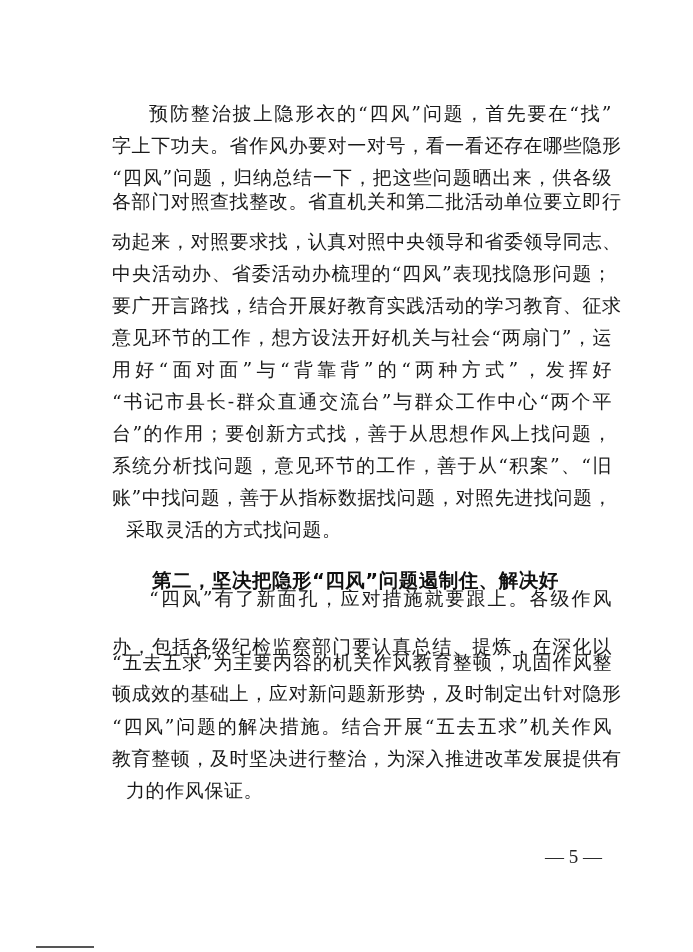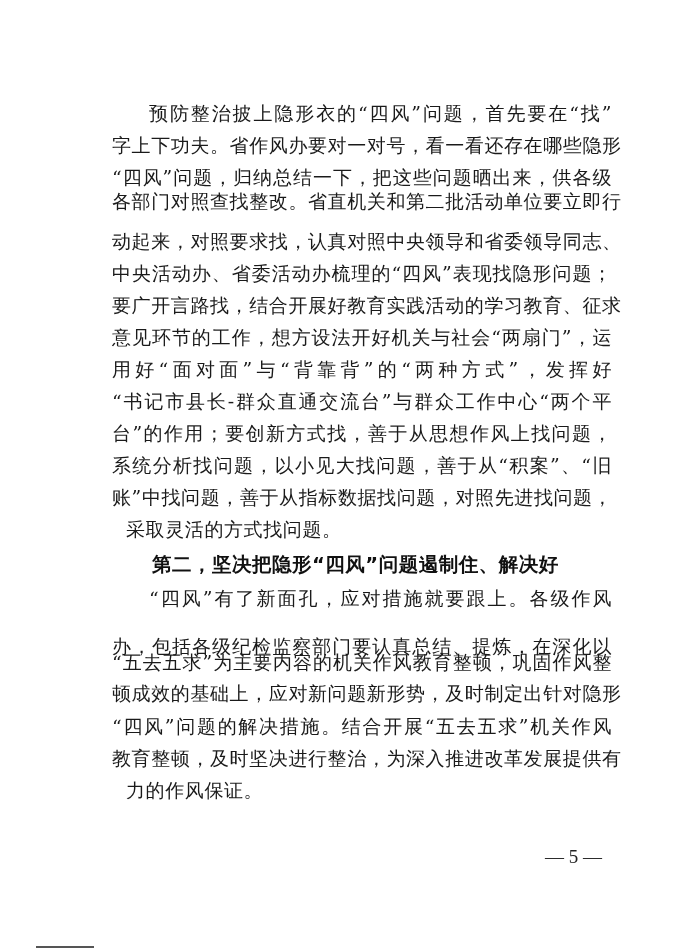--- a/index.html
+++ b/index.html
@@ -26,20 +26,21 @@
     left: 152px;
     width: 460px;
     height: 28px;
     font-family: "DejaVu Sans", "Liberation Sans", sans-serif;
     font-weight: bold;
     font-size: 19.5px;
     line-height: 28px;
     color: #111111;
     white-space: nowrap;
     letter-spacing: 0.5px;
+    margin-top: 16px;
   }
   .page-number {
     position: absolute;
     left: 545px;
     top: 846px;
     font-family: "Liberation Serif", "DejaVu Serif", serif;
     font-size: 19px;
     color: #222222;
     white-space: nowrap;
   }
@@ -62,21 +63,21 @@
     <div class="line" style="top:132px">字上下功夫。省作风办要对一对号，看一看还存在哪些隐形</div>
     <div class="line" style="top:164px">“四风”问题，归纳总结一下，把这些问题晒出来，供各级</div>
     <div class="line" style="top:188px">各部门对照查找整改。省直机关和第二批活动单位要立即行</div>
     <div class="line" style="top:228px">动起来，对照要求找，认真对照中央领导和省委领导同志、</div>
     <div class="line" style="top:260px">中央活动办、省委活动办梳理的“四风”表现找隐形问题；</div>
     <div class="line" style="top:292px">要广开言路找，结合开展好教育实践活动的学习教育、征求</div>
     <div class="line" style="top:324px">意见环节的工作，想方设法开好机关与社会“两扇门”，运</div>
     <div class="line" style="top:356px">用好“面对面”与“背靠背”的“两种方式”，发挥好</div>
     <div class="line" style="top:388px">“书记市县长-群众直通交流台”与群众工作中心“两个平</div>
     <div class="line" style="top:420px">台”的作用；要创新方式找，善于从思想作风上找问题，</div>
-    <div class="line" style="top:452px">系统分析找问题，以小见大找问题，善于从“积案”、“旧</div>
+    <div class="line" style="top:452px">系统分析找问题，意见环节的工作，善于从“积案”、“旧</div>
     <div class="line" style="top:484px">账”中找问题，善于从指标数据找问题，对照先进找问题，</div>
     <div class="line last" style="top:516px">采取灵活的方式找问题。</div>
   </div>
 
   <div class="heading" style="top:551px">第二，坚决把隐形“四风”问题遏制住、解决好</div>
 
   <div>
     <div class="line indent" style="top:585px">“四风”有了新面孔，应对措施就要跟上。各级作风</div>
     <div class="line" style="top:633px">办，包括各级纪检监察部门要认真总结、提炼，在深化以</div>
     <div class="line" style="top:649px">“五去五求”为主要内容的机关作风教育整顿，巩固作风整</div>

